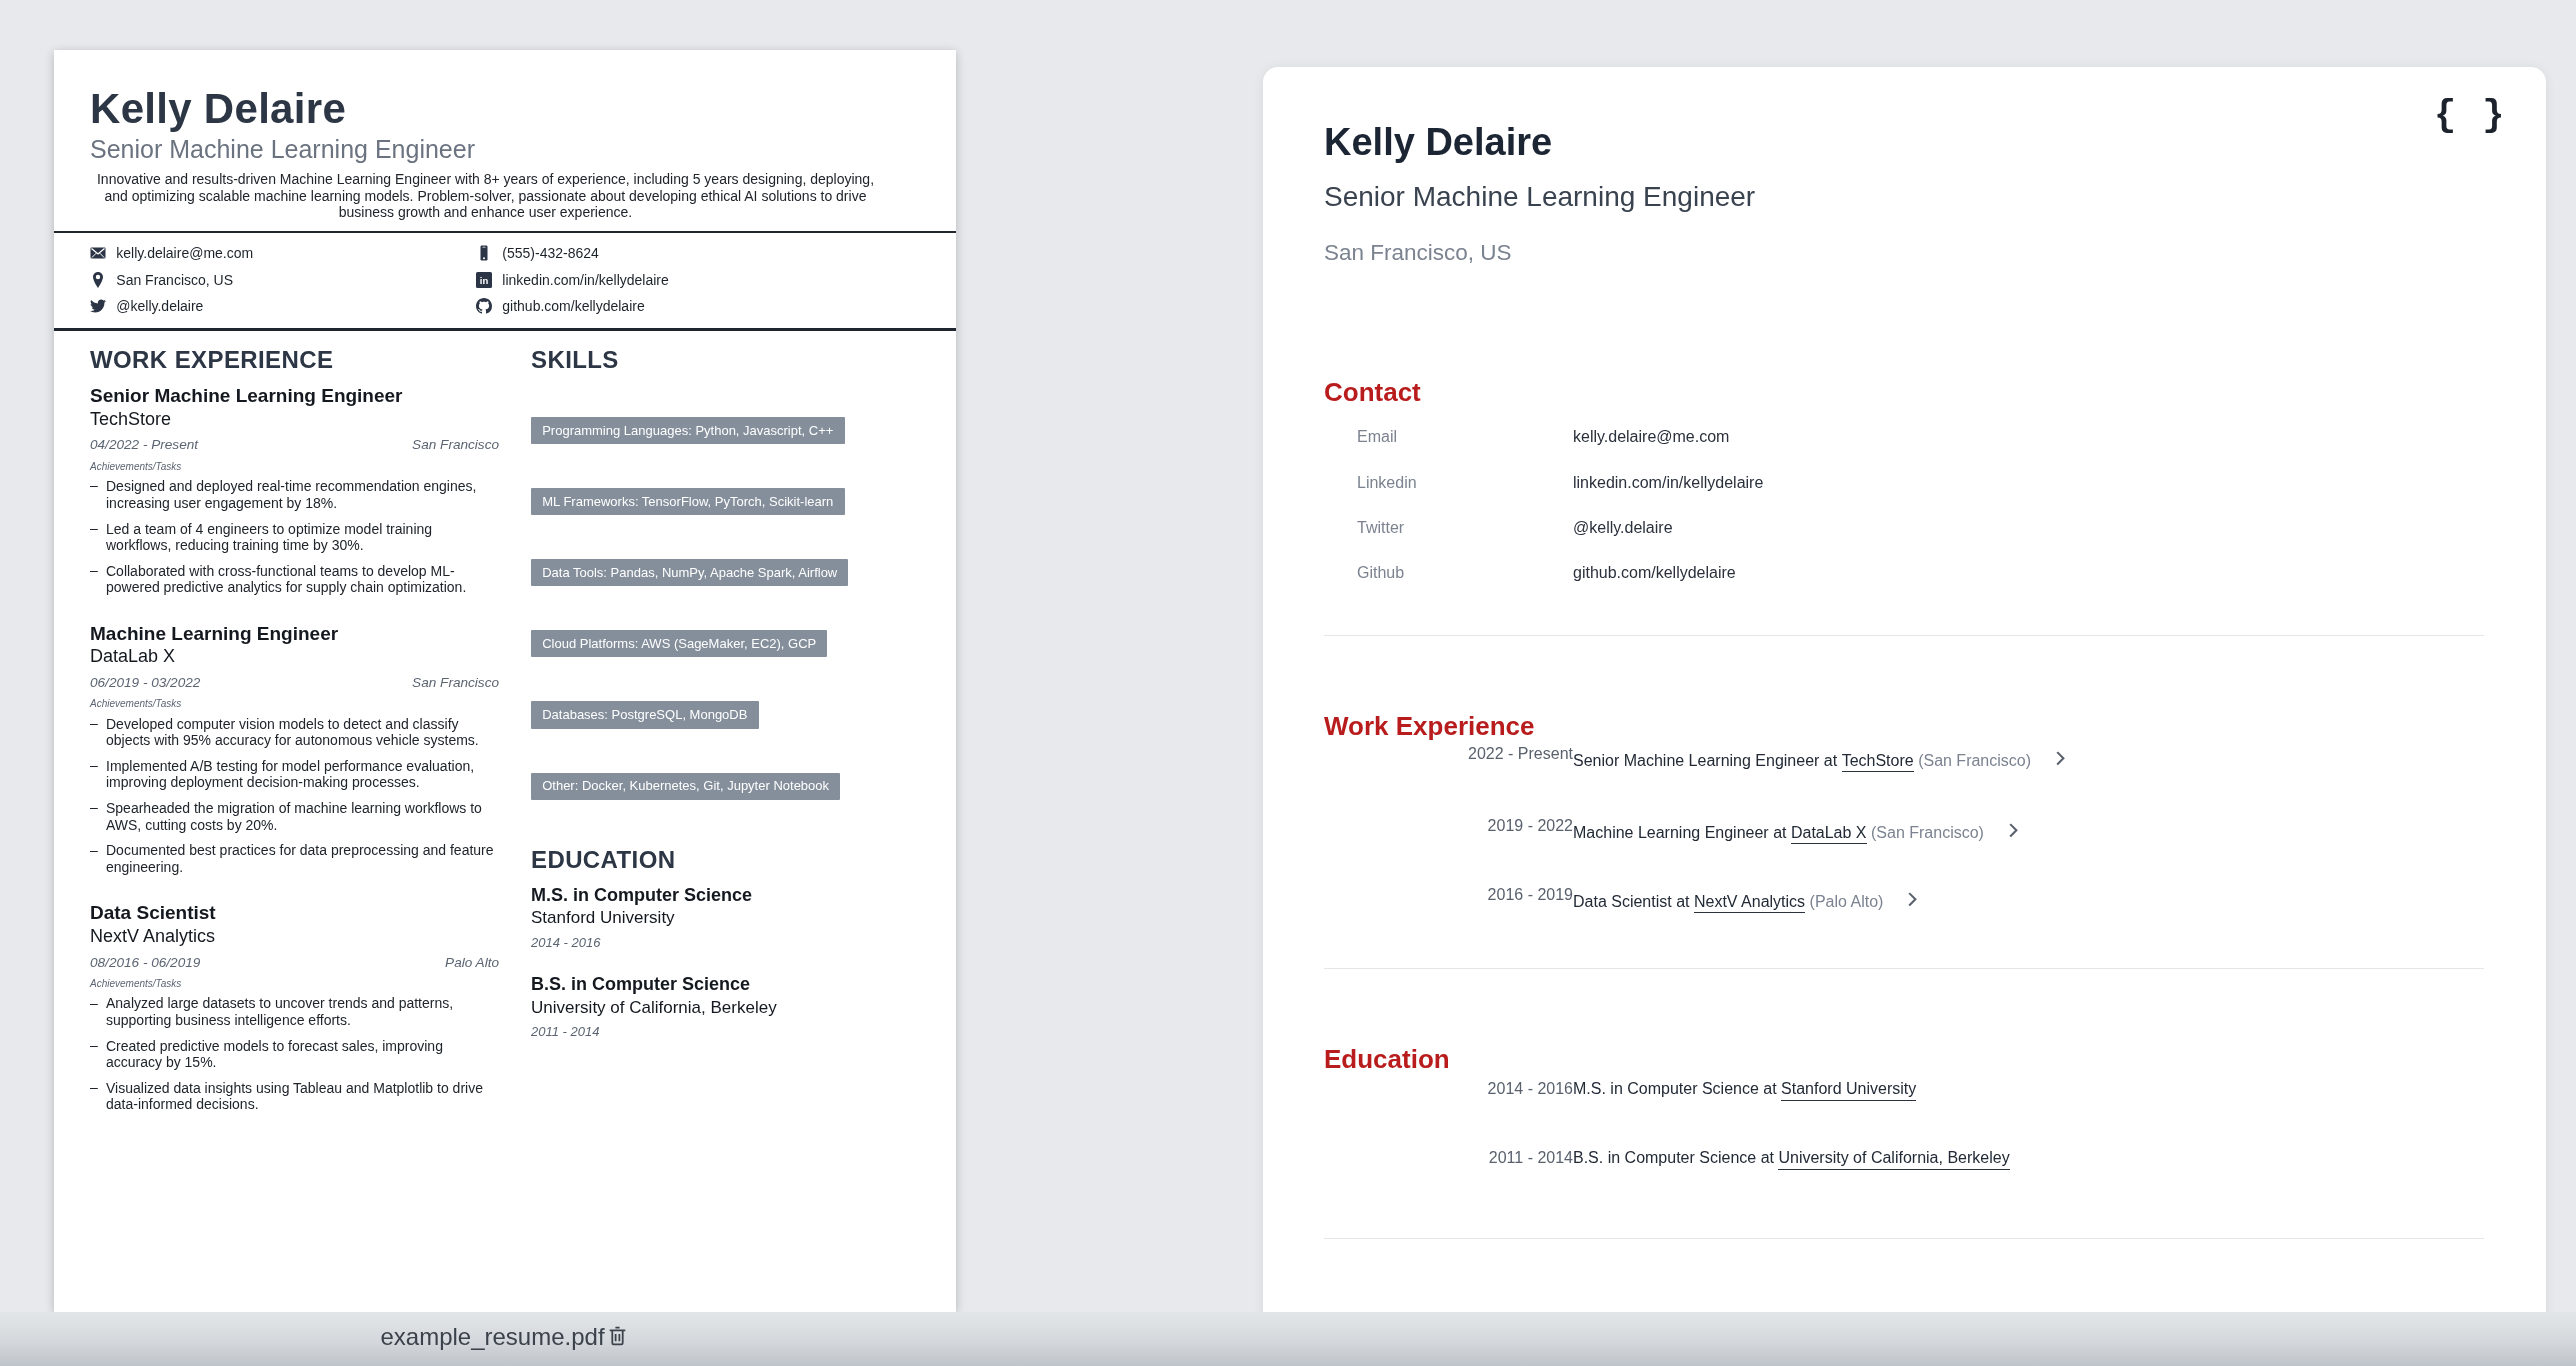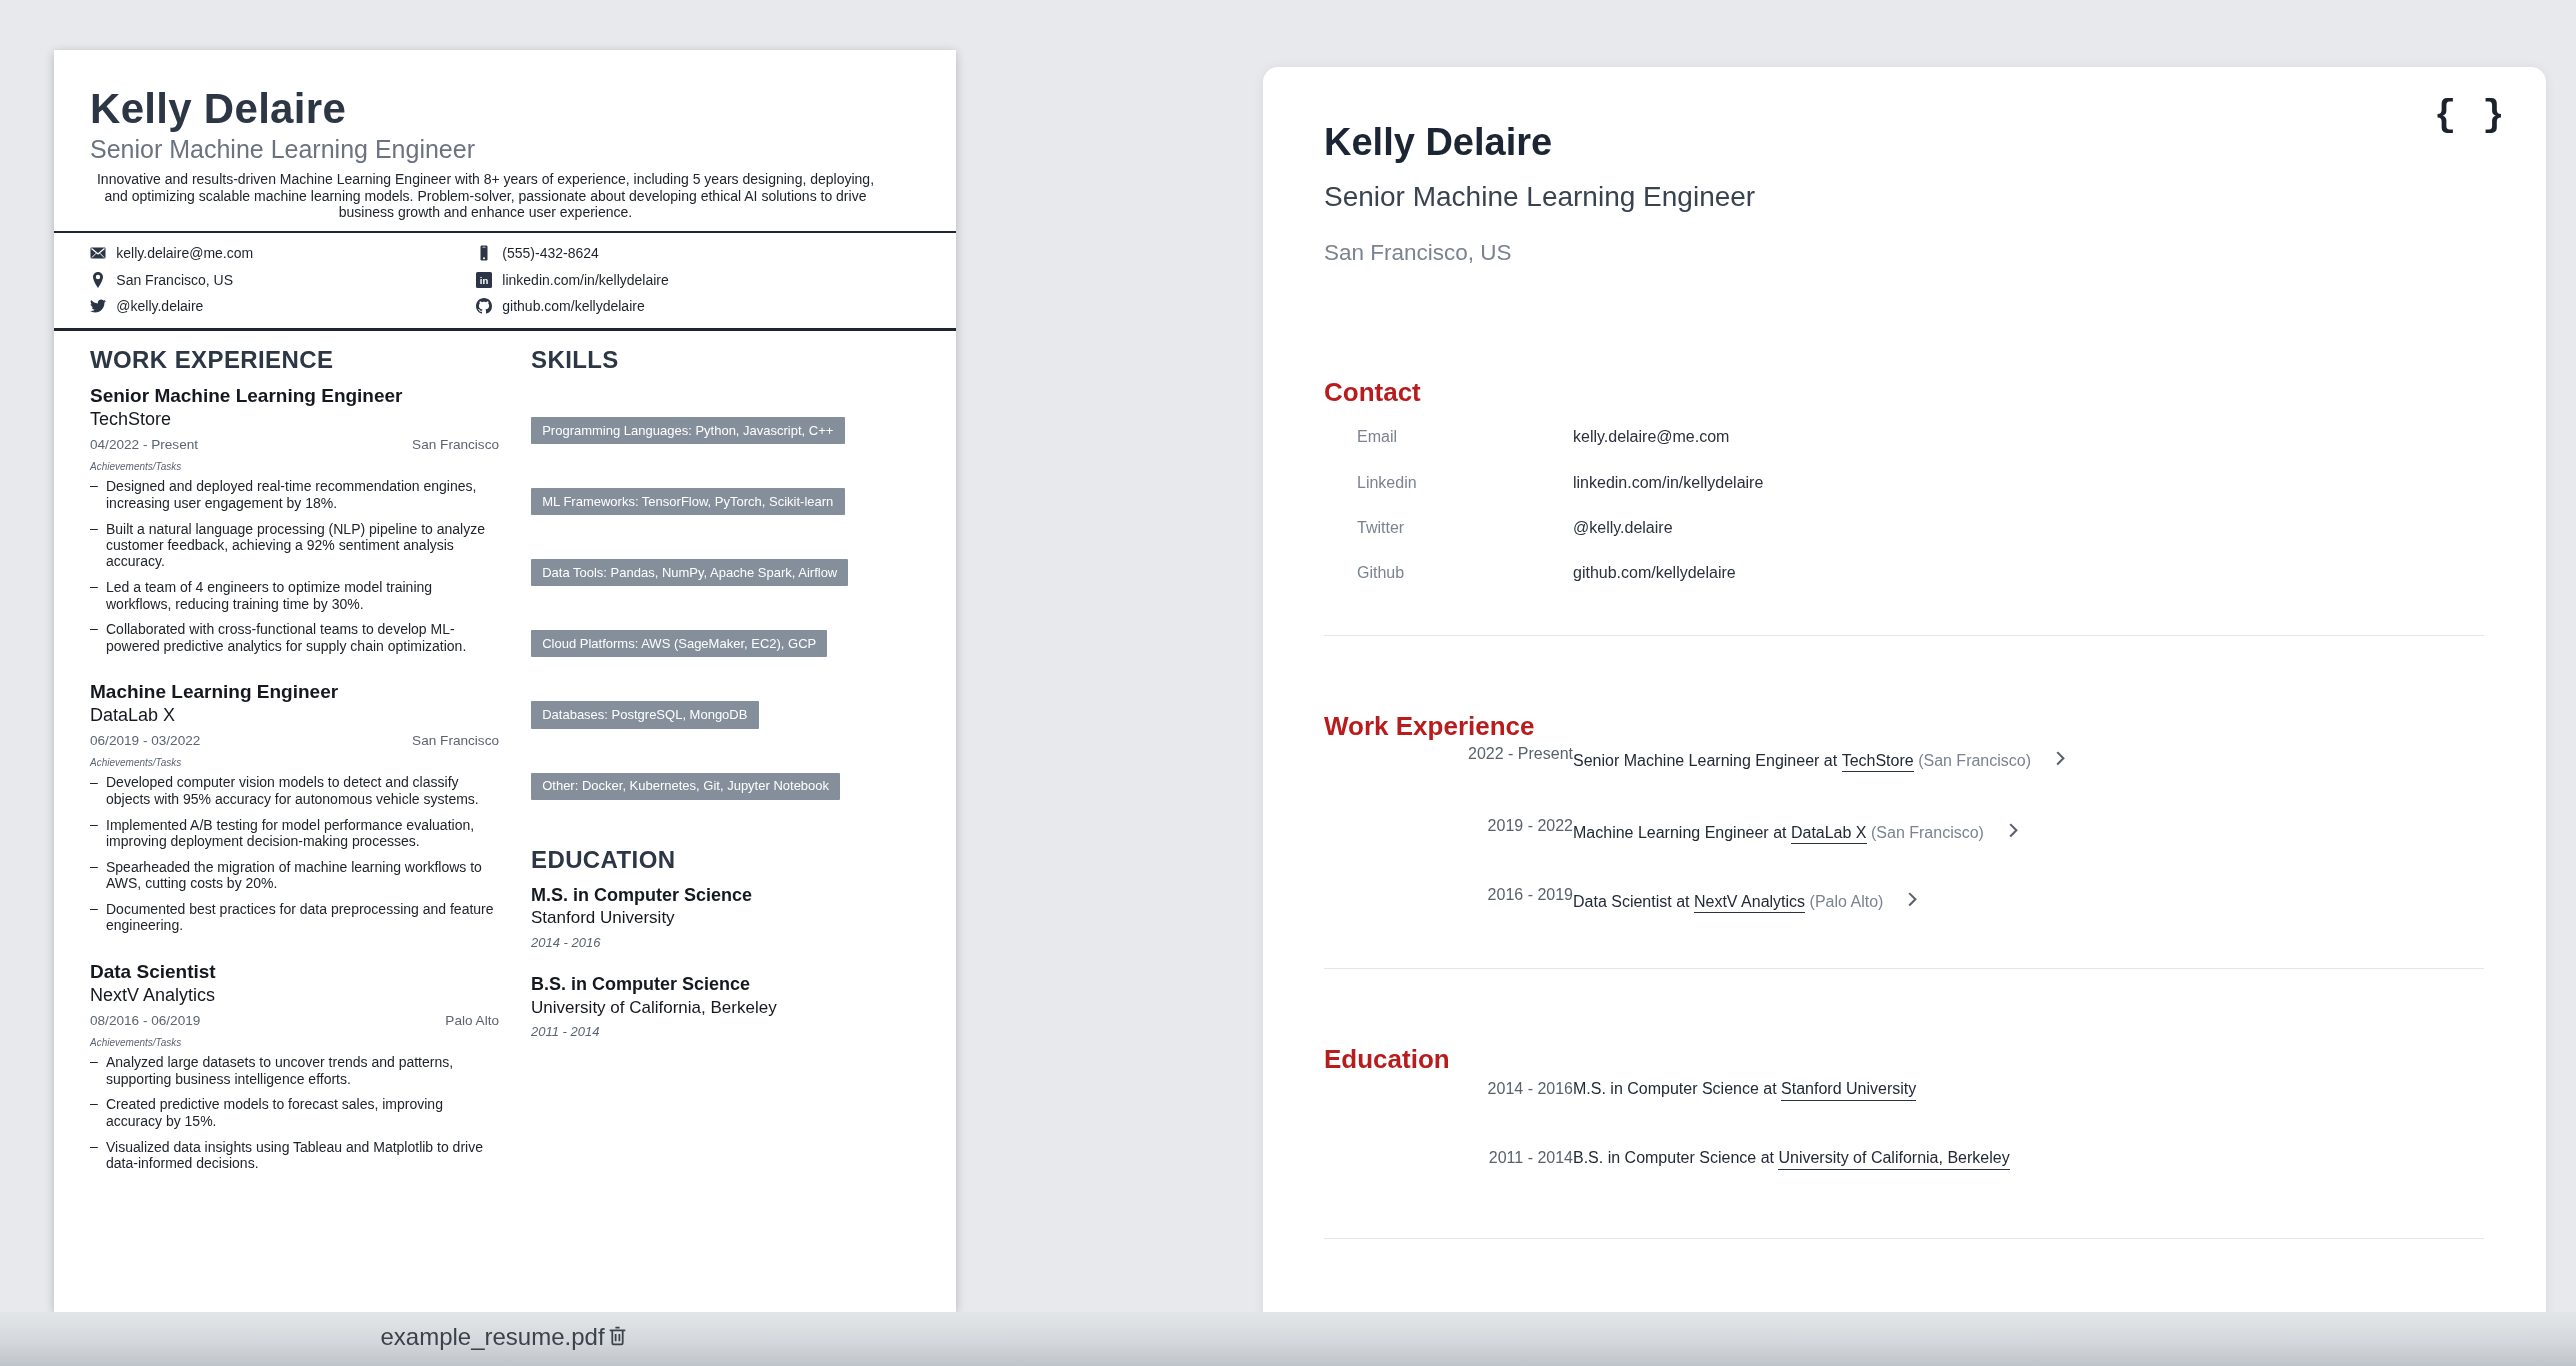--- a/index.html
+++ b/index.html
@@ -41,21 +41,21 @@
   .col-left { width: 409px; flex: 0 0 auto; }
   .col-right { flex: 1; }
 
   .section-h {
     margin: 0 0 14px; font-size: 24px; font-weight: 700;
     color: #2c3645; letter-spacing: 0.4px; line-height: 1.05;
   }
   .job { margin-bottom: 28px; }
   .job-title { font-size: 19px; font-weight: 700; color: #14181f; line-height: 1.1; }
   .job-company { font-size: 18px; color: #14181f; margin-top: 1.9px; }
-  .job-meta { display: flex; justify-content: space-between; font-size: 13.6px; color: #5b6572; margin-top: 7.5px; gap: 12px; }
+  .job-meta { display: flex; justify-content: space-between; font-size: 13.6px; font-style: italic; color: #5b6572; margin-top: 7.5px; gap: 12px; }
   .tasks-label { font-size: 10px; font-style: italic; color: #5b6572; margin-top: 8.4px; }
   ul.bullets { margin: 6.6px 0 0; padding: 0; list-style: none; }
   ul.bullets li { position: relative; padding-left: 16px; font-size: 14px; line-height: 16.4px; margin-bottom: 9.4px; color: #20252c; }
   ul.bullets li::before { content: "–"; position: absolute; left: 0; top: -0.9px; color: #20252c; }
 
   .pill-row { margin-bottom: 13px; }
   .pill-gray {
     display: inline-block; background: #858f9b; color: #ffffff;
     font-size: 13px; line-height: 1; padding: 6.6px 11.2px 7.5px; border-radius: 1px; margin-top: 31px;
   }
@@ -178,21 +178,20 @@
       <div class="job">
         <div class="job-title">Senior Machine Learning Engineer</div>
         <div class="job-company">TechStore</div>
         <div class="job-meta">
           <span>04/2022 - Present</span>
           <span>San Francisco</span>
         </div>
         <div class="tasks-label">Achievements/Tasks</div>
         <ul class="bullets">
           <li>Designed and deployed real-time recommendation engines, increasing user engagement by 18%.</li>
-          <li>Built a natural language processing (NLP) pipeline to analyze customer feedback, achieving a 92% sentiment analysis accuracy.</li>
           <li>Led a team of 4 engineers to optimize model training workflows, reducing training time by 30%.</li>
           <li>Collaborated with cross-functional teams to develop ML-powered predictive analytics for supply chain optimization.</li>
         </ul>
       </div>
 
       <div class="job">
         <div class="job-title">Machine Learning Engineer</div>
         <div class="job-company">DataLab X</div>
         <div class="job-meta">
           <span>06/2019 - 03/2022</span>

